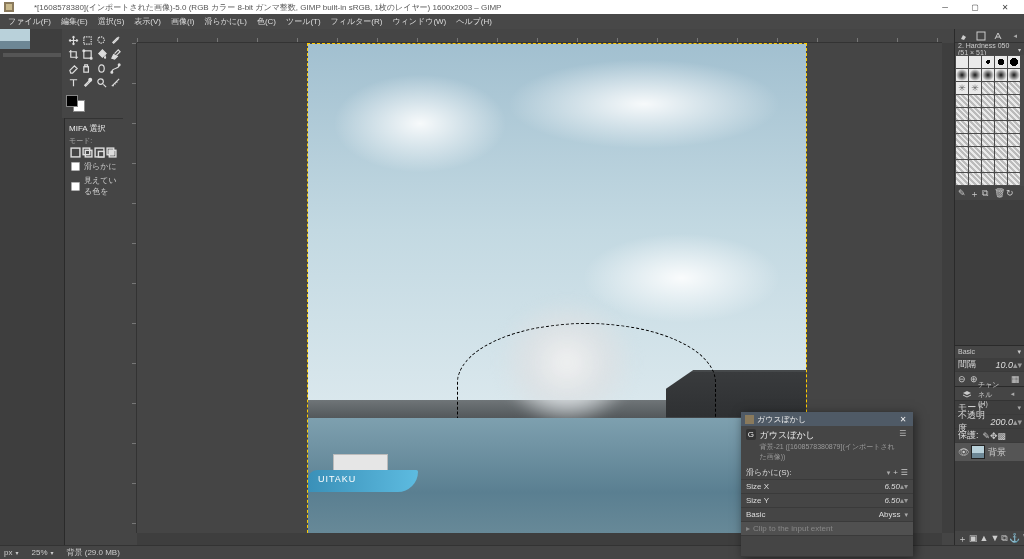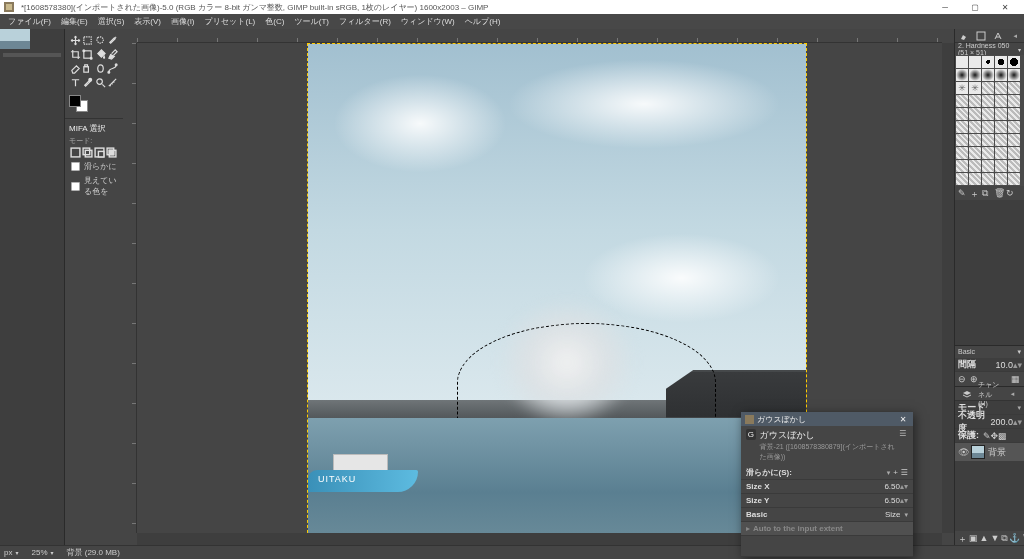--- a/index.html
+++ b/index.html
@@ -3,21 +3,21 @@
 <meta charset="utf-8">
 <style>
 * { margin: 0; padding: 0; box-sizing: border-box; font-family: "Segoe UI", Arial, sans-serif; }
 body { width: 1024px; height: 559px; background: #3a3a3a; overflow: hidden; color: #ccc; font-size: 9px; display: flex; flex-direction: column; }
 .titlebar { height: 14px; background: #fff; color: #555; display: flex; align-items: center; padding: 0 4px; font-size: 8px; }
 .tb-fill { flex: 1; }
 .winbtn { width: 30px; height: 14px; display: flex; justify-content: center; align-items: center; color: #444; }
 .menubar { height: 15px; background: #484848; display: flex; padding: 0 3px; align-items: center; }
 .menubar span { padding: 0 5px; font-size: 8px; color: #ddd; }
 .workarea { flex: 1; display: flex; }
-.left-dock { width: 95px; background: #454545; display: flex; flex-direction: column; }
+.left-dock { width: 95px; background: #454545; display: flex; flex-direction: column; align-items: center; }
 .toolbox { padding: 4px 4px 6px 4px; background: #454545; }
 .row { display: flex; gap: 0; }
 .tool { width: 14px; height: 14px; display: flex; align-items: center; justify-content: center; color: #ddd; }
 .tool svg { width: 11px; height: 11px; stroke: #ddd; fill: none; stroke-width: 1.3; }
 .swatches { display: flex; margin-top: 6px; }
 .fg { width: 12px; height: 12px; background: #000; border: 1px solid #888; z-index: 2; }
 .bg { width: 12px; height: 12px; background: #fff; border: 1px solid #888; margin-left: -5px; margin-top: 5px; }
 .opt-panel { border-top: 1px solid #333; padding: 4px; font-size: 8px; }
 .opt-panel .hdr { color: #eee; margin-bottom: 2px; }
 .opt-panel .row2 { display: flex; align-items: center; margin-top: 2px; }
@@ -47,23 +47,23 @@
 .dlg-title { height: 14px; background: #4f5a66; display: flex; align-items: center; padding: 0 4px; color: #eee; }
 .dlg-title .fill { flex: 1; }
 .dlg-title .x { width: 12px; text-align: center; }
 .dlg-head { padding: 3px 5px 4px 5px; display: flex; align-items: flex-start; }
 .dlg-head .g { width: 11px; height: 11px; background: #333; color: #eee; font-size: 8px; text-align: center; line-height: 11px; border-radius: 2px; margin-right: 4px; }
 .dlg-head .txt .t1 { font-size: 9px; color: #eee; }
 .dlg-head .txt .t2 { font-size: 7px; color: #999; }
 .dlg-head .fill { flex: 1; }
 .dlg-head .menu { width: 10px; color: #bbb; }
 .dlg-field { display: flex; align-items: center; padding: 1px 5px; height: 14px; border-bottom: 1px solid #3a3a3a; }
-.dlg-field .lbl { color: #ddd; font-weight: bold; }
+.dlg-field .lbl { color: #ddd; }
 .dlg-field .fill { flex: 1; }
-.dlg-field .val { color: #ddd; }
+.dlg-field .val { color: #ddd; font-style: italic; }
 .dlg-field .spin { width: 8px; text-align: center; color: #999; }
 .dlg-field .combo { color: #ddd; }
 .dlg-field .chev { margin-left: 4px; font-size: 7px; color: #aaa; }
 .disabled { background: #505050; }
 .disabled .lbl { color: #888; }
 .right-dock { width: 70px; background: #3e3e3e; display: flex; flex-direction: column; border-left: 1px solid #2a2a2a; }
 .rd-tabs { height: 14px; display: flex; background: #454545; border-bottom: 1px solid #333; }
 .rd-tabs .rt { width: 24px; display: flex; align-items: center; justify-content: center; }
 .rd-sel { height: 12px; background: #454545; font-size: 7px; color: #ccc; padding: 0 3px; display: flex; align-items: center; }
 .rd-sel .chev { margin-left: auto; font-size: 6px; }
@@ -90,34 +90,34 @@
 svg { display: block; }
 </style>
 </head>
 <body>
 
 <div class="titlebar">
   <svg width="10" height="10">
       <rect width="10" height="10" fill="#8a7a5c"></rect>
       <rect x="2" y="2" width="6" height="6" fill="#c9b98c"></rect>
     </svg>
-  <span style="margin-left:7px">*[1608578380](インポートされた画像)-5.0 (RGB カラー 8-bit ガンマ整数, GIMP built-in sRGB, 1枚のレイヤー) 1600x2003 – GIMP</span>
+  <span style="margin-left:20px">*[1608578380](インポートされた画像)-5.0 (RGB カラー 8-bit ガンマ整数, GIMP built-in sRGB, 1枚のレイヤー) 1600x2003 – GIMP</span>
   <div class="tb-fill"></div>
   <div class="winbtn">─</div>
   <div class="winbtn">▢</div>
   <div class="winbtn close">✕</div>
 </div>
 
 <div class="menubar">
   <span>ファイル(F)</span>
   <span>編集(E)</span>
   <span>選択(S)</span>
   <span>表示(V)</span>
   <span>画像(I)</span>
-  <span>プリセット(L)</span>
+  <span>滑らかに(L)</span>
   <span>色(C)</span>
   <span>ツール(T)</span>
   <span>フィルター(R)</span>
   <span>ウィンドウ(W)</span>
   <span>ヘルプ(H)</span>
 </div>
 
 <div class="workarea">
 
   <div class="mini-tabs">
@@ -331,26 +331,26 @@
       </div>
       <div class="dlg-field">
         <span class="lbl">Size Y</span>
         <div class="fill"></div>
         <span class="val">6.50</span>
         <span class="spin">▴▾</span>
       </div>
       <div class="dlg-field">
         <span class="lbl">Basic</span>
         <div class="fill"></div>
-        <span class="combo">Size</span>
+        <span class="combo">Abyss</span>
         <span class="chev">▾</span>
       </div>
       <div class="dlg-field disabled">
         <span style="color:#888;margin-right:3px">▸</span>
-        <span class="lbl">Auto to the input extent</span>
+        <span class="lbl">Clip to the input extent</span>
       </div>
       <div style="height:7px"></div>
       <div class="dlg-field">
 
         <div class="fill"></div>
 
       </div>
 
     </div>
   </div>

